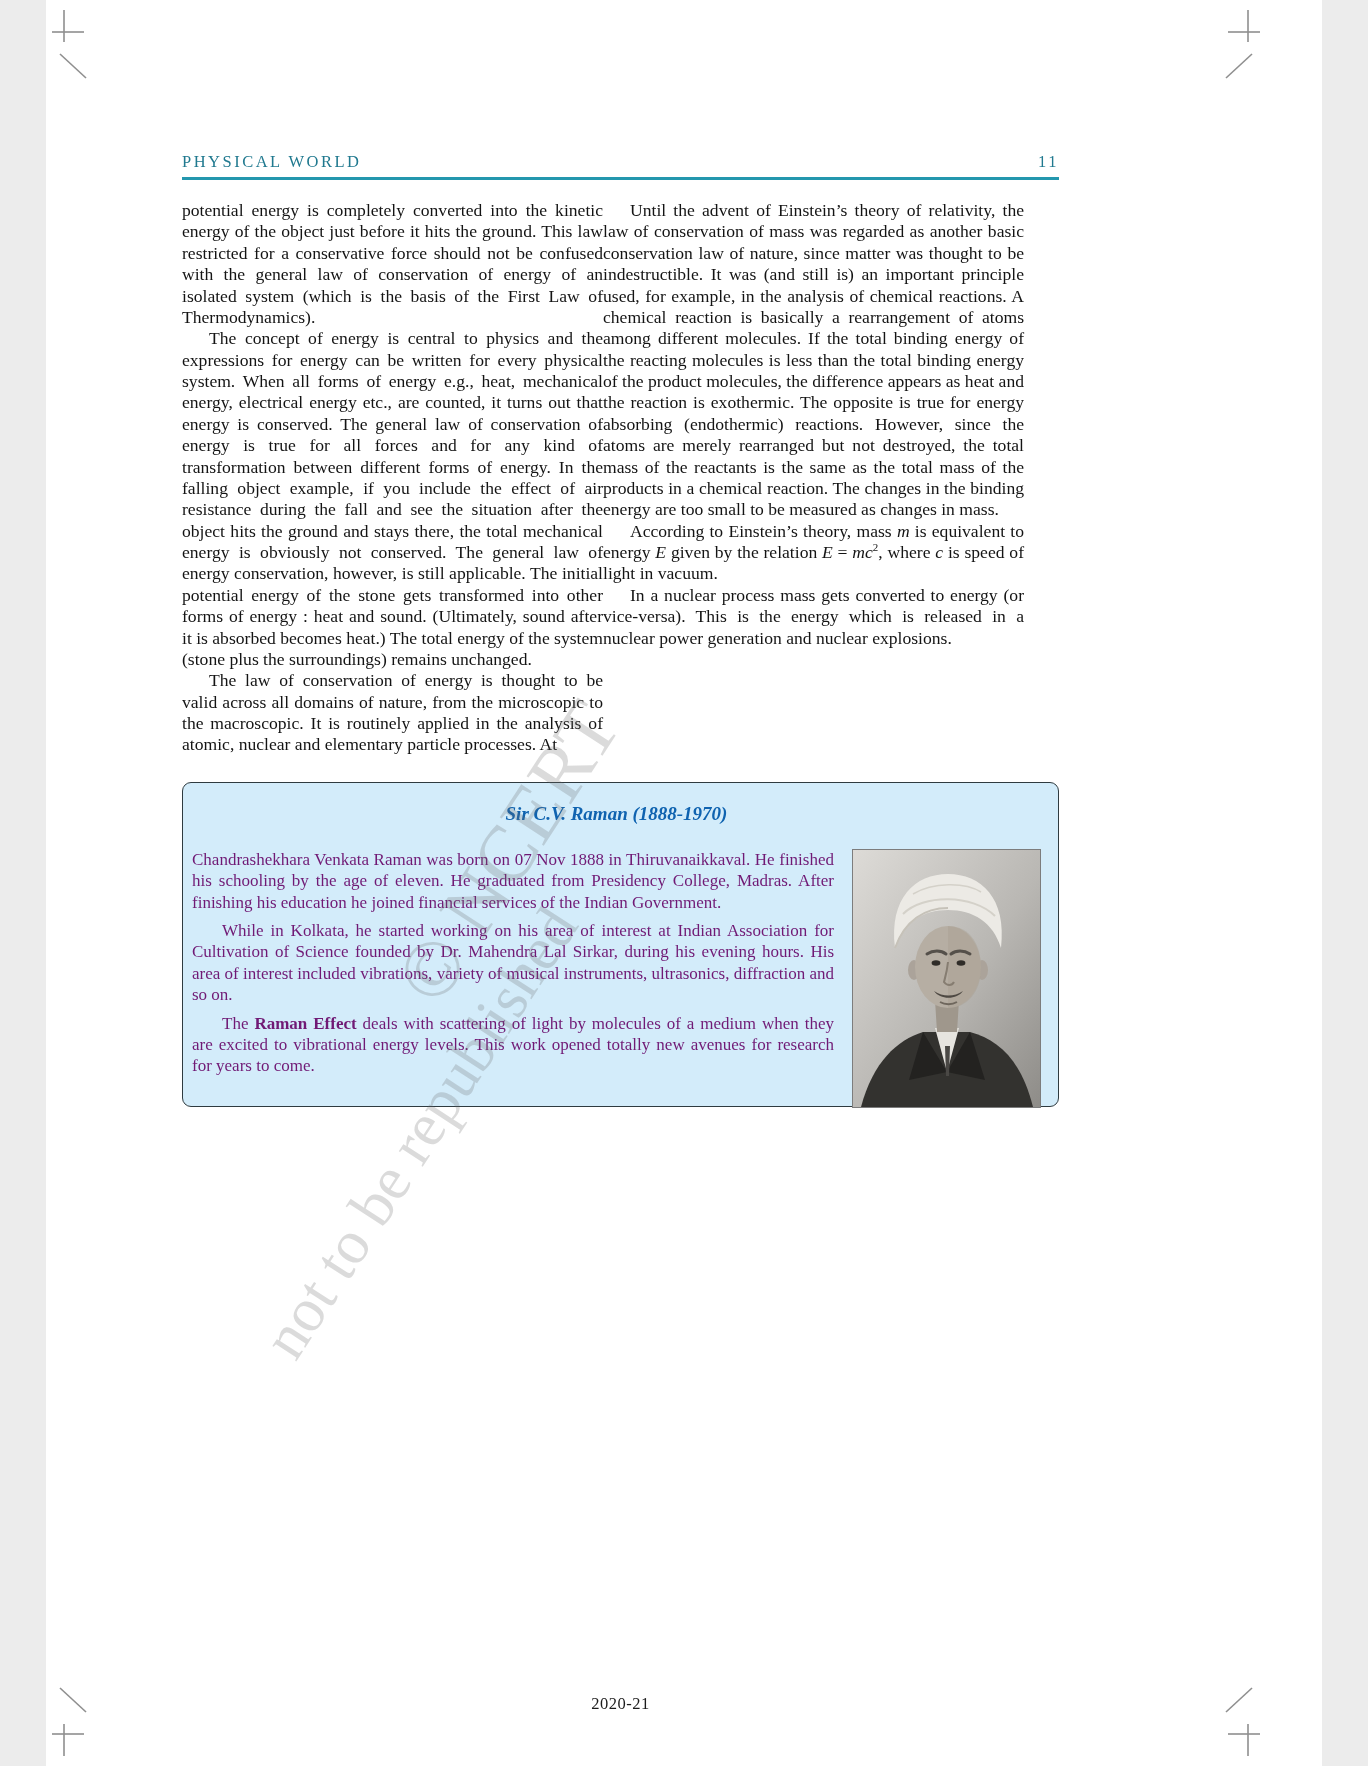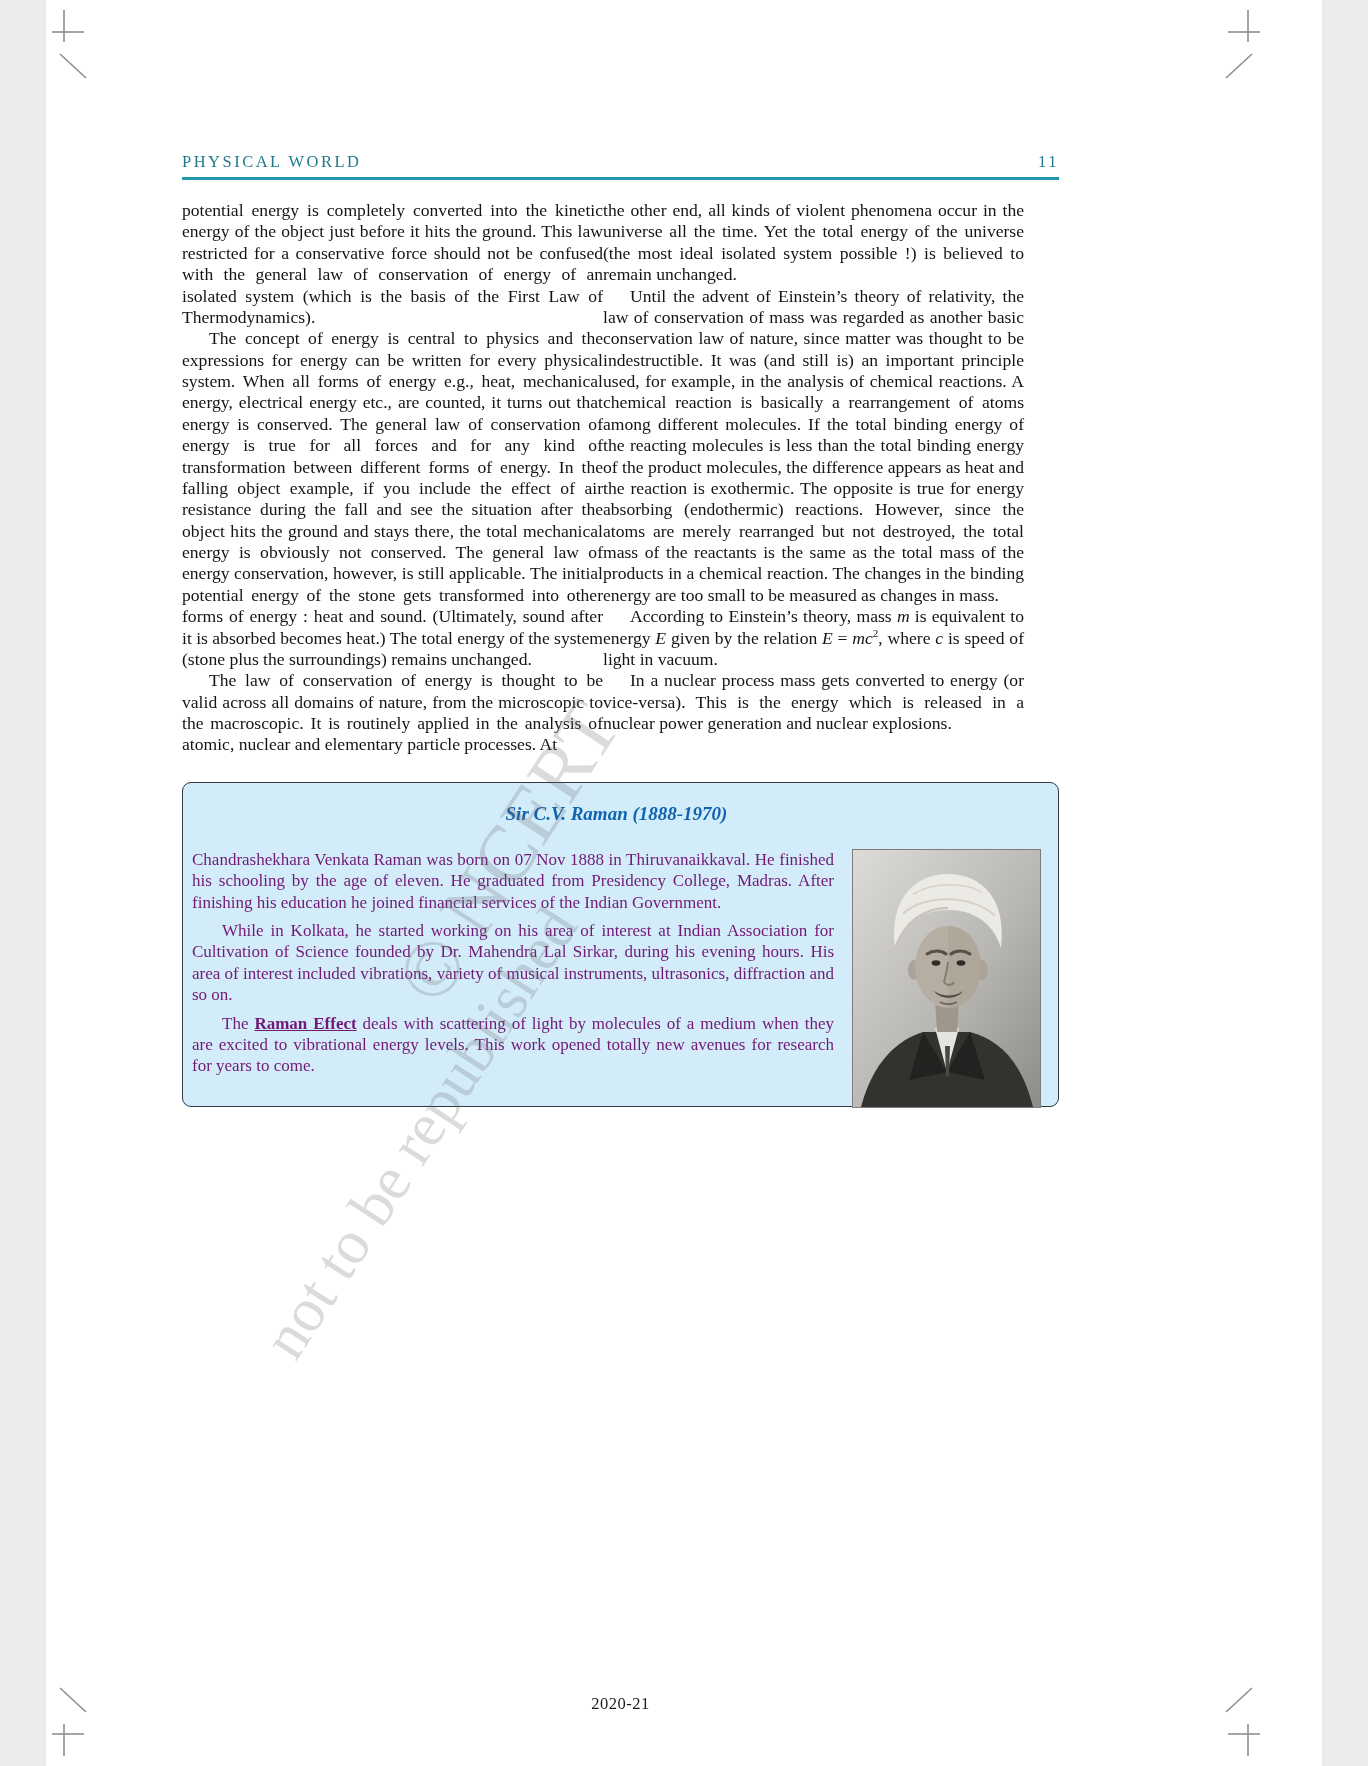--- a/index.html
+++ b/index.html
@@ -13,21 +13,21 @@
   .page-header{display:flex;justify-content:space-between;align-items:baseline;
                color:#20798f;font-size:16.5px;letter-spacing:2.5px;}
   .header-rule{height:0;border-bottom:3px solid #2397ae;margin-top:5px;}
 
   .columns{display:flex;margin-top:20px;}
   .col{width:421px;text-align:justify;font-size:17.6px;line-height:1.215;color:#141414;}
   .para{margin:0;}
   .para.indent{text-indent:27px;}
   sup{font-size:0.62em;line-height:0;}
   em{font-style:italic;}
-  strong{font-weight:bold;text-decoration:underline;}
+  strong{font-weight:bold;}
 
   .raman-box{margin-top:26px;border:1.6px solid #2f3b40;border-radius:9px;
              background:#d3ecfa;padding:20px 17px 22px 9px;}
   .box-title{margin:0 0 24px 0;text-align:center;color:#0f63b0;font-size:19px;
              font-style:italic;font-weight:bold;}
   .box-body{color:#701a75;font-size:17px;line-height:1.26;text-align:justify;}
   .box-body .para{margin-bottom:7px;}
   .box-body .para.indent{text-indent:30px;}
   .box-photo{float:right;width:187px;height:257px;margin:0 0 12px 18px;
              border:1px solid #7d7d7d;background:#cfcfcf;}
@@ -76,21 +76,20 @@
     </div>
     <div class="header-rule"></div>
 
     <div class="columns">
       <div class="col">
           <p class="para">potential energy is completely converted into the kinetic energy of the object just before it hits the ground. This law restricted for a conservative force should not be confused with the general law of conservation of energy of an isolated system (which is the basis of the First Law of Thermodynamics).</p>
           <p class="para indent">The concept of energy is central to physics and the expressions for energy can be written for every physical system. When all forms of energy e.g., heat, mechanical energy, electrical energy etc., are counted, it turns out that energy is conserved. The general law of conservation of energy is true for all forces and for any kind of transformation between different forms of energy. In the falling object example, if you include the effect of air resistance during the fall and see the situation after the object hits the ground and stays there, the total mechanical energy is obviously not conserved. The general law of energy conservation, however, is still applicable. The initial potential energy of the stone gets transformed into other forms of energy : heat and sound. (Ultimately, sound after it is absorbed becomes heat.) The total energy of the system (stone plus the surroundings) remains unchanged.</p>
           <p class="para indent">The law of conservation of energy is thought to be valid across all domains of nature, from the microscopic to the macroscopic. It is routinely applied in the analysis of atomic, nuclear and elementary particle processes. At</p>
         </div>
       <div class="col">
-          <p class="para">the other end, all kinds of violent phenomena occur in the universe all the time. Yet the total energy of the universe (the most ideal isolated system possible !) is believed to remain unchanged.</p>
           <p class="para indent">Until the advent of Einstein’s theory of relativity, the law of conservation of mass was regarded as another basic conservation law of nature, since matter was thought to be indestructible. It was (and still is) an important principle used, for example, in the analysis of chemical reactions. A chemical reaction is basically a rearrangement of atoms among different molecules. If the total binding energy of the reacting molecules is less than the total binding energy of the product molecules, the difference appears as heat and the reaction is exothermic. The opposite is true for energy absorbing (endothermic) reactions. However, since the atoms are merely rearranged but not destroyed, the total mass of the reactants is the same as the total mass of the products in a chemical reaction. The changes in the binding energy are too small to be measured as changes in mass.</p>
           <p class="para indent">According to Einstein’s theory, mass <em>m</em> is equivalent to energy <em>E</em> given by the relation <em>E</em> = <em>mc</em><sup>2</sup>, where <em>c</em> is speed of light in vacuum.</p>
           <p class="para indent">In a nuclear process mass gets converted to energy (or vice-versa). This is the energy which is released in a nuclear power generation and nuclear explosions.</p>
         </div>
     </div>
 
     <section class="raman-box">
       <h2 class="box-title">Sir C.V. Raman (1888-1970)</h2>
       <div class="box-body">
         <div class="box-photo">

